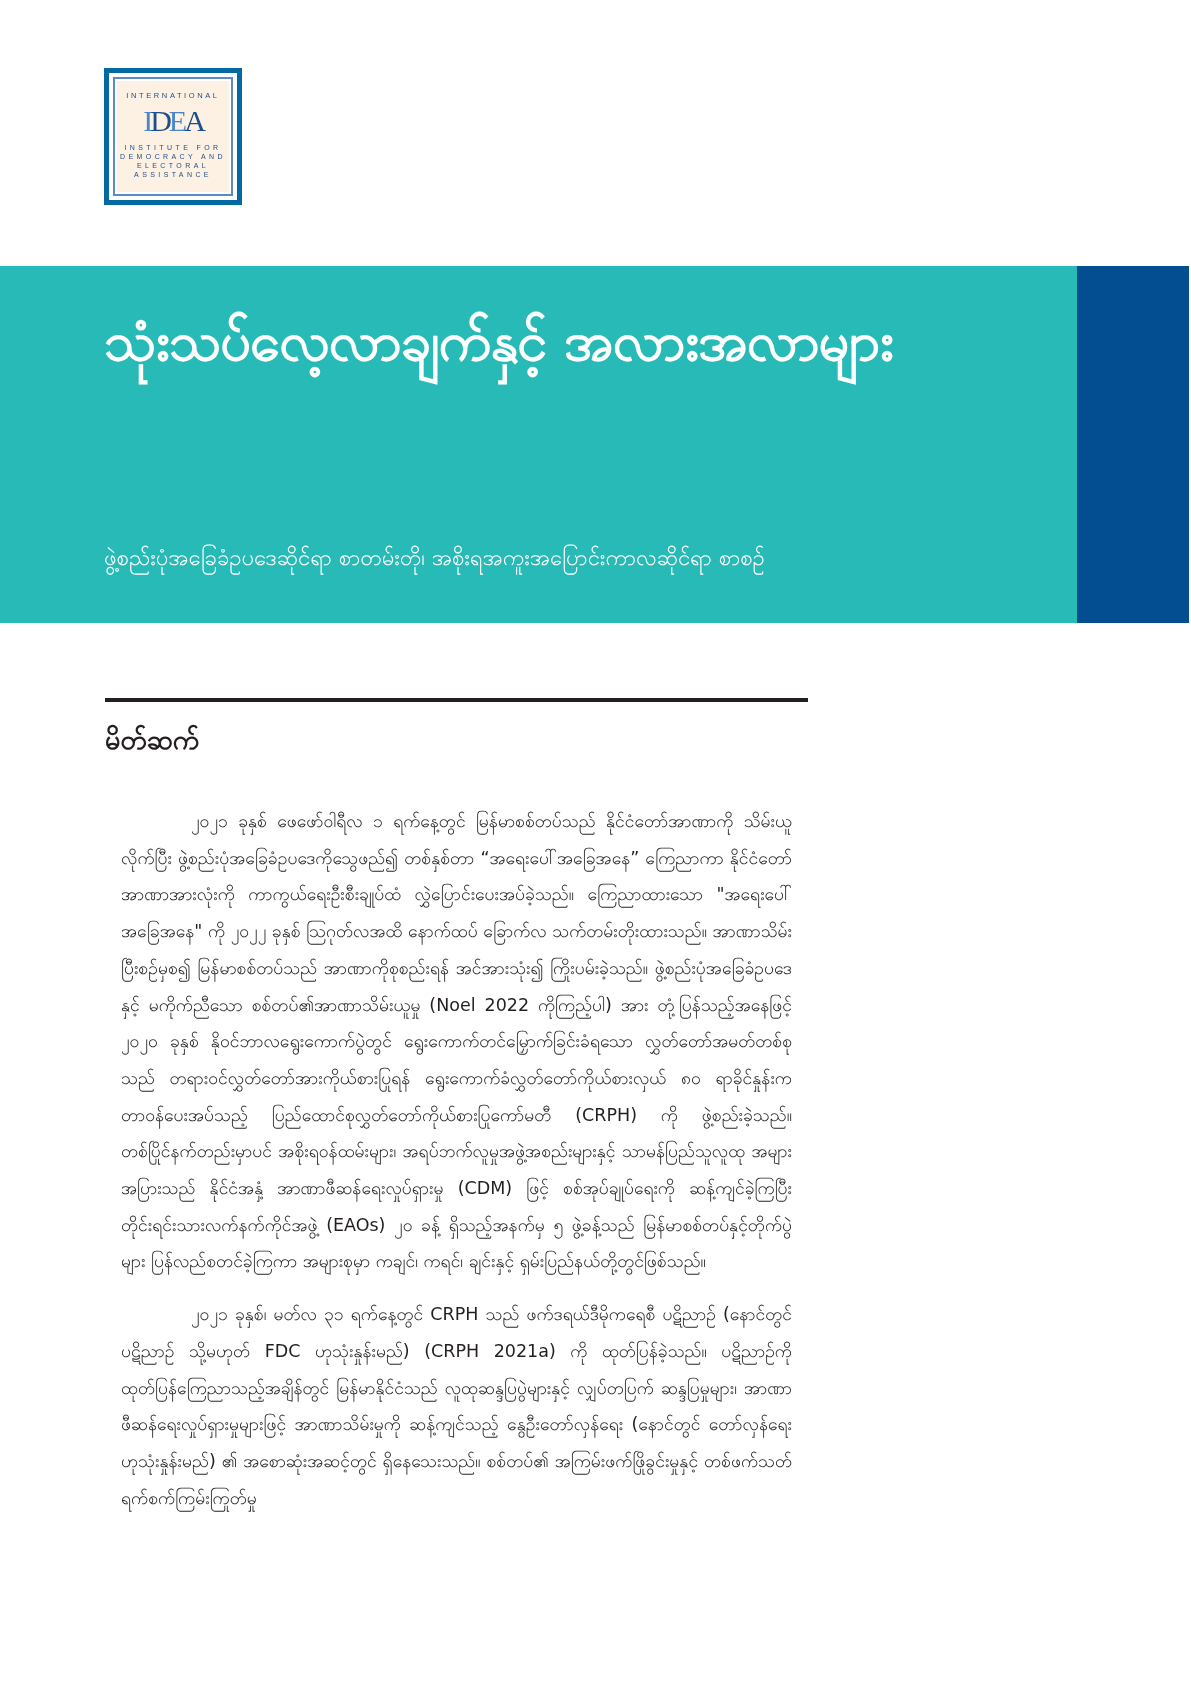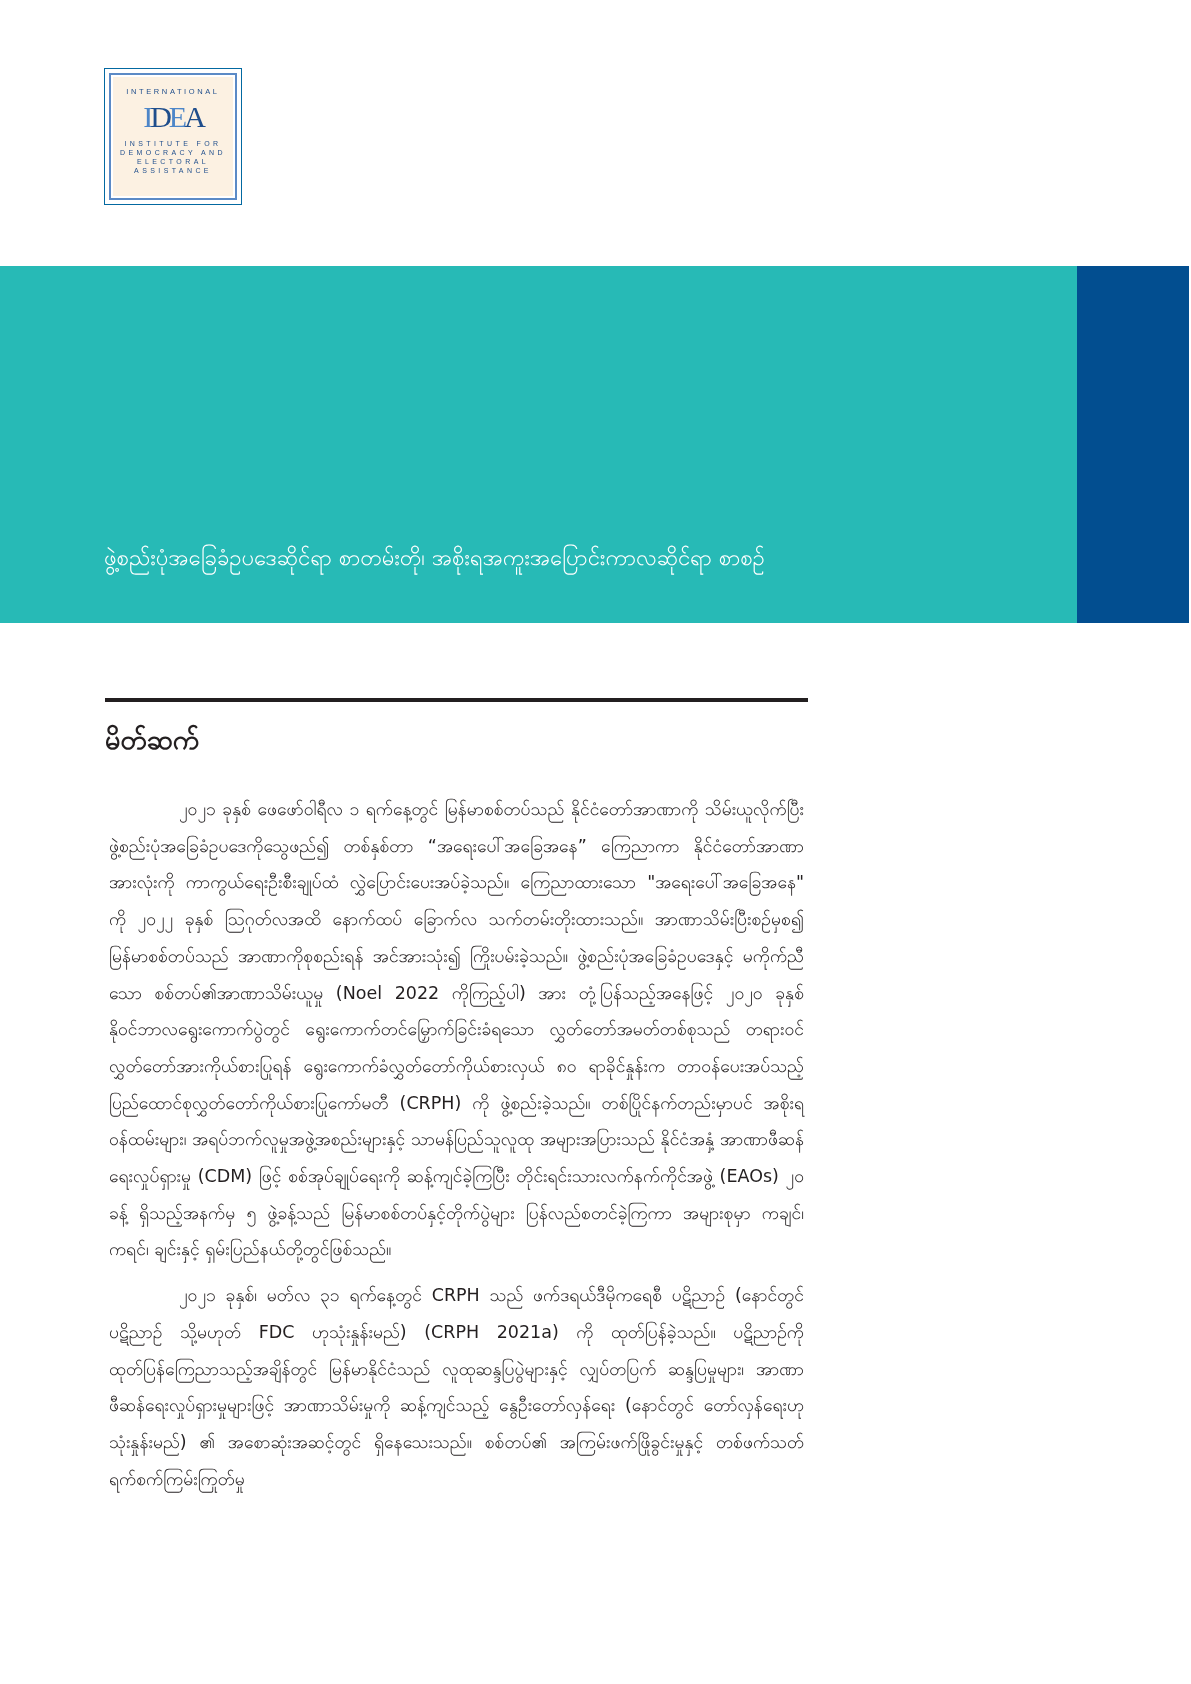--- a/index.html
+++ b/index.html
@@ -4,21 +4,21 @@
 <style>
   html, body { margin: 0; padding: 0; }
   body {
     width: 1191px; height: 1684px; position: relative; overflow: hidden;
     background: #ffffff; color: #231f20;
     font-family: "DejaVu Sans", sans-serif;
   }
   
   .logo {
     position: absolute; left: 104px; top: 68px; width: 138px; height: 137px;
-    box-sizing: border-box; border: 1px solid #0369a1; background: #fff;
+    box-sizing: border-box; border: 5px solid #0369a1; background: #fff;
   }
   .logo-inner {
     position: absolute; left: 4px; top: 4px; right: 4px; bottom: 4px;
     border: 2px solid #5b8ac6; background: #fff;
   }
   .logo-panel {
     position: absolute; left: 8px; top: 8px; right: 8px; bottom: 8px;
     background: #fcf1e2; text-align: center;
   }
   .logo-top {
@@ -62,21 +62,21 @@
   }
   .section-heading {
     position: absolute; left: 105px; top: 720px;
     font-size: 27px; font-weight: bold; color: #231f20; line-height: 40px;
   }
   .body {
     position: absolute; left: 105px; top: 787px; width: 703px;
     font-size: 17.5px; line-height: 36.7px; color: #231f20;
     text-align: justify;
   }
-  .body p { margin: 4px; text-indent: 70px; }
+  .body p { margin: 16px; text-indent: 70px; }
   .body p + p { margin-top: 9px; }
 </style>
 </head>
 <body>
 
 <div class="logo">
   <div class="logo-inner"></div>
   <div class="logo-panel">
     <div class="logo-top">INTERNATIONAL</div>
     <div class="logo-mark">
@@ -87,20 +87,21 @@
       <div>DEMOCRACY AND</div>
       <div>ELECTORAL</div>
       <div>ASSISTANCE</div>
     </div>
   </div>
 </div>
 
 <div class="banner"></div>
 <div class="banner-strip"></div>
 <div class="title">
+  <div>သုံးသပ်လေ့လာချက်နှင့် အလားအလာများ</div>
 </div>
 <div class="subtitle">ဖွဲ့စည်းပုံအခြေခံဥပဒေဆိုင်ရာ စာတမ်းတို၊ အစိုးရအကူးအပြောင်းကာလဆိုင်ရာ စာစဉ်</div>
 
 <div class="rule"></div>
 <div class="section-heading">မိတ်ဆက်</div>
 <div class="body">
   <p>၂၀၂၁ ခုနှစ် ဖေဖော်ဝါရီလ ၁ ရက်နေ့တွင် မြန်မာစစ်တပ်သည် နိုင်ငံတော်အာဏာကို သိမ်းယူလိုက်ပြီး ဖွဲ့စည်းပုံအခြေခံဥပဒေကိုသွေဖည်၍ တစ်နှစ်တာ “အရေးပေါ်အခြေအနေ” ကြေညာကာ နိုင်ငံတော်အာဏာအားလုံးကို ကာကွယ်ရေးဦးစီးချုပ်ထံ လွှဲပြောင်းပေးအပ်ခဲ့သည်။ ကြေညာထားသော "အရေးပေါ်အခြေအနေ" ကို ၂၀၂၂ ခုနှစ် ဩဂုတ်လအထိ နောက်ထပ် ခြောက်လ သက်တမ်းတိုးထားသည်။ အာဏာသိမ်းပြီးစဉ်မှစ၍ မြန်မာစစ်တပ်သည် အာဏာကိုစုစည်းရန် အင်အားသုံး၍ ကြိုးပမ်းခဲ့သည်။ ဖွဲ့စည်းပုံအခြေခံဥပဒေနှင့် မကိုက်ညီသော စစ်တပ်၏အာဏာသိမ်းယူမှု (Noel 2022 ကိုကြည့်ပါ) အား တုံ့ပြန်သည့်အနေဖြင့် ၂၀၂၀ ခုနှစ် နိုဝင်ဘာလရွေးကောက်ပွဲတွင် ရွေးကောက်တင်မြှောက်ခြင်းခံရသော လွှတ်တော်အမတ်တစ်စုသည် တရားဝင်လွှတ်တော်အားကိုယ်စားပြုရန် ရွေးကောက်ခံလွှတ်တော်ကိုယ်စားလှယ် ၈၀ ရာခိုင်နှုန်းက တာဝန်ပေးအပ်သည့် ပြည်ထောင်စုလွှတ်တော်ကိုယ်စားပြုကော်မတီ (CRPH) ကို ဖွဲ့စည်းခဲ့သည်။ တစ်ပြိုင်နက်တည်းမှာပင် အစိုးရဝန်ထမ်းများ၊ အရပ်ဘက်လူမှုအဖွဲ့အစည်းများနှင့် သာမန်ပြည်သူလူထု အများအပြားသည် နိုင်ငံအနှံ့ အာဏာဖီဆန်ရေးလှုပ်ရှားမှု (CDM) ဖြင့် စစ်အုပ်ချုပ်ရေးကို ဆန့်ကျင်ခဲ့ကြပြီး တိုင်းရင်းသားလက်နက်ကိုင်အဖွဲ့ (EAOs) ၂၀ ခန့် ရှိသည့်အနက်မှ ၅ ဖွဲ့ခန့်သည် မြန်မာစစ်တပ်နှင့်တိုက်ပွဲများ ပြန်လည်စတင်ခဲ့ကြကာ အများစုမှာ ကချင်၊ ကရင်၊ ချင်းနှင့် ရှမ်းပြည်နယ်တို့တွင်ဖြစ်သည်။</p>
   <p>၂၀၂၁ ခုနှစ်၊ မတ်လ ၃၁ ရက်နေ့တွင် CRPH သည် ဖက်ဒရယ်ဒီမိုကရေစီ ပဋိညာဉ် (နောင်တွင် ပဋိညာဉ် သို့မဟုတ် FDC ဟုသုံးနှုန်းမည်) (CRPH 2021a) ကို ထုတ်ပြန်ခဲ့သည်။ ပဋိညာဉ်ကို ထုတ်ပြန်ကြေညာသည့်အချိန်တွင် မြန်မာနိုင်ငံသည် လူထုဆန္ဒပြပွဲများနှင့် လျှပ်တပြက် ဆန္ဒပြမှုများ၊ အာဏာဖီဆန်ရေးလှုပ်ရှားမှုများဖြင့် အာဏာသိမ်းမှုကို ဆန့်ကျင်သည့် နွေဦးတော်လှန်ရေး (နောင်တွင် တော်လှန်ရေးဟုသုံးနှုန်းမည်) ၏ အစောဆုံးအဆင့်တွင် ရှိနေသေးသည်။ စစ်တပ်၏ အကြမ်းဖက်ဖြိုခွင်းမှုနှင့် တစ်ဖက်သတ် ရက်စက်ကြမ်းကြုတ်မှု</p>
 </div>
 

